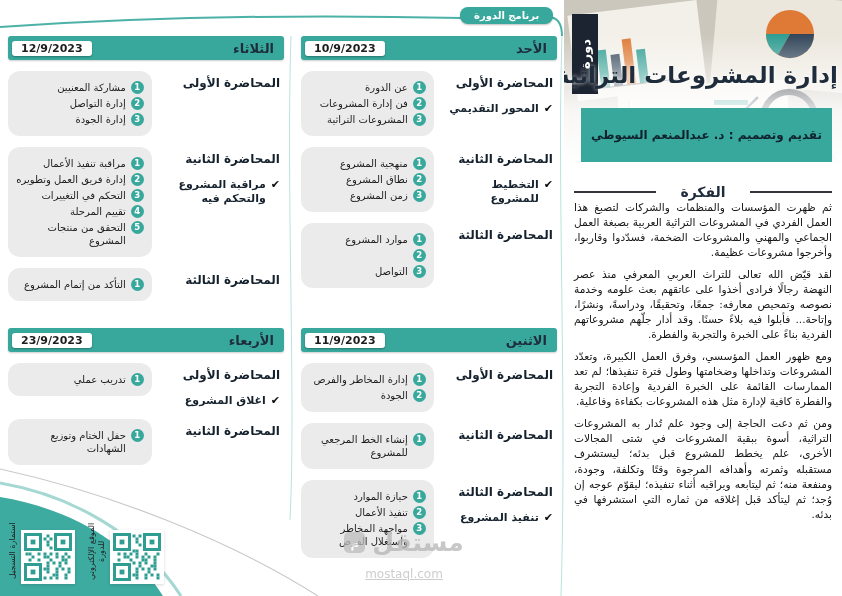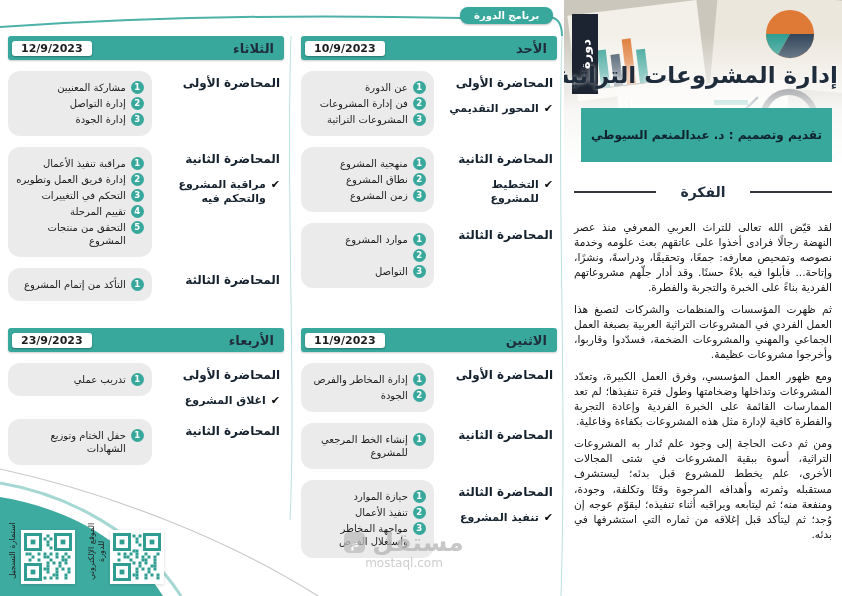--- a/index.html
+++ b/index.html
@@ -49,21 +49,21 @@
     position:absolute;top:62px;right:4px;left:2px;
     font-size:23px;font-weight:bold;color:var(--navy);
     text-align:right;white-space:nowrap;line-height:1.15;
     text-shadow:0 0 4px rgba(255,255,255,.8);
   }
   .presenter{
     position:absolute;top:108px;right:10px;
     background:var(--teal);color:#10222e;
     font-size:12px;font-weight:bold;padding:20px 10px;
   }
-  .idea-header{display:flex;align-items:center;gap:24px;margin:12px 10px 20px;text-align:right;}
+  .idea-header{display:flex;align-items:center;gap:24px;margin:12px 10px 0;text-align:right;}
   .idea-header .line{flex:1;height:2px;background:#35353c;}
   .idea-title{font-size:14px;font-weight:bold;color:var(--navy);}
   .idea-paragraphs{margin:0 10px;}
   .idea-paragraphs p{
     font-size:10.6px;line-height:1.42;text-align:justify;
     color:#151515;margin-bottom:7px;
   }
 
   
   .day-col{flex:none;position:relative;}
@@ -116,21 +116,21 @@
 
   
   .watermark{
     position:absolute;left:318px;top:530px;width:172px;z-index:5;
     text-align:center;opacity:.75;
   }
   .wm-row{display:flex;direction:ltr;align-items:center;justify-content:center;gap:7px;}
   .wm-logo{width:21px;height:21px;border-radius:5px;background:#bdbdbd;color:#fff;
     font-size:12px;font-weight:bold;display:flex;align-items:center;justify-content:center;}
   .wm-name{font-size:25px;font-weight:bold;color:#b5b5b5;line-height:1;}
-  .wm-domain{font-size:12px;color:#bdbdbd;direction:ltr;margin-top:1px;}
+  .wm-domain{font-size:12px;color:#bdbdbd;direction:ltr;margin-top:12px;text-decoration:underline;}
 </style>
 </head>
 <body>
 
 <svg class="decor" width="842" height="596" viewBox="0 0 842 596">
   <path class="d-top" d="M0 27 C 160 16 330 15 462 18"></path>
   <path class="d-top" d="M548 17 C 558 17 562 24 562 36"></path>
   <path class="d-sep" d="M562 36 C 557 190 567 400 561 596"></path>
   <path class="d-sep" d="M291 36 C 286 190 296 400 290 520"></path>
   <path class="d-gray" d="M0 469 C 110 493 230 540 318 596"></path>
@@ -185,22 +185,22 @@
       <h1 class="cover-title">إدارة المشروعات التراثية</h1>
       <div class="presenter">تقديم وتصميم : د. عبدالمنعم السيوطي</div>
     </div>
 
     <div class="idea-header">
       <span class="line"></span>
       <span class="idea-title">الفكرة</span>
       <span class="line"></span>
     </div>
     <div class="idea-paragraphs">
+        <p>ثم ظهرت المؤسسات والمنظمات والشركات لتصبغ هذا العمل الفردي في المشروعات التراثية العربية بصبغة العمل الجماعي والمهني والمشروعات الضخمة، فسدّدوا وقاربوا، وأخرجوا مشروعات عظيمة.</p>
         <p>لقد قيّض الله تعالى للتراث العربي المعرفي منذ عصر النهضة رجالًا فرادى أخذوا على عاتقهم بعث علومه وخدمة نصوصه وتمحيص معارفه: جمعًا، وتحقيقًا، ودراسةً، ونشرًا، وإتاحة... فأبلوا فيه بلاءً حسنًا. وقد أدار جلّهم مشروعاتهم الفردية بناءً على الخبرة والتجربة والفطرة.</p>
-        <p>ثم ظهرت المؤسسات والمنظمات والشركات لتصبغ هذا العمل الفردي في المشروعات التراثية العربية بصبغة العمل الجماعي والمهني والمشروعات الضخمة، فسدّدوا وقاربوا، وأخرجوا مشروعات عظيمة.</p>
         <p>ومع ظهور العمل المؤسسي، وفرق العمل الكبيرة، وتعدّد المشروعات وتداخلها وضخامتها وطول فترة تنفيذها؛ لم تعد الممارسات القائمة على الخبرة الفردية وإعادة التجربة والفطرة كافية لإدارة مثل هذه المشروعات بكفاءة وفاعلية.</p>
         <p>ومن ثم دعت الحاجة إلى وجود علم تُدار به المشروعات التراثية، أسوة ببقية المشروعات في شتى المجالات الأخرى، علم يخطط للمشروع قبل بدئه؛ ليستشرف مستقبله وثمرته وأهدافه المرجوة وقتًا وتكلفة، وجودة، ومنفعة منه؛ ثم ليتابعه ويراقبه أثناء تنفيذه؛ ليقوّم عوجه إن وُجد؛ ثم ليتأكد قبل إغلاقه من ثماره التي استشرفها في بدئه.</p>
       </div>
   </aside>
 
   <div class="day-col" id="day-col-1">
       <section class="day-block">
         <div class="day-header">
           <span class="day-name">الأحد</span>
           <span class="date-box">10/9/2023</span>

